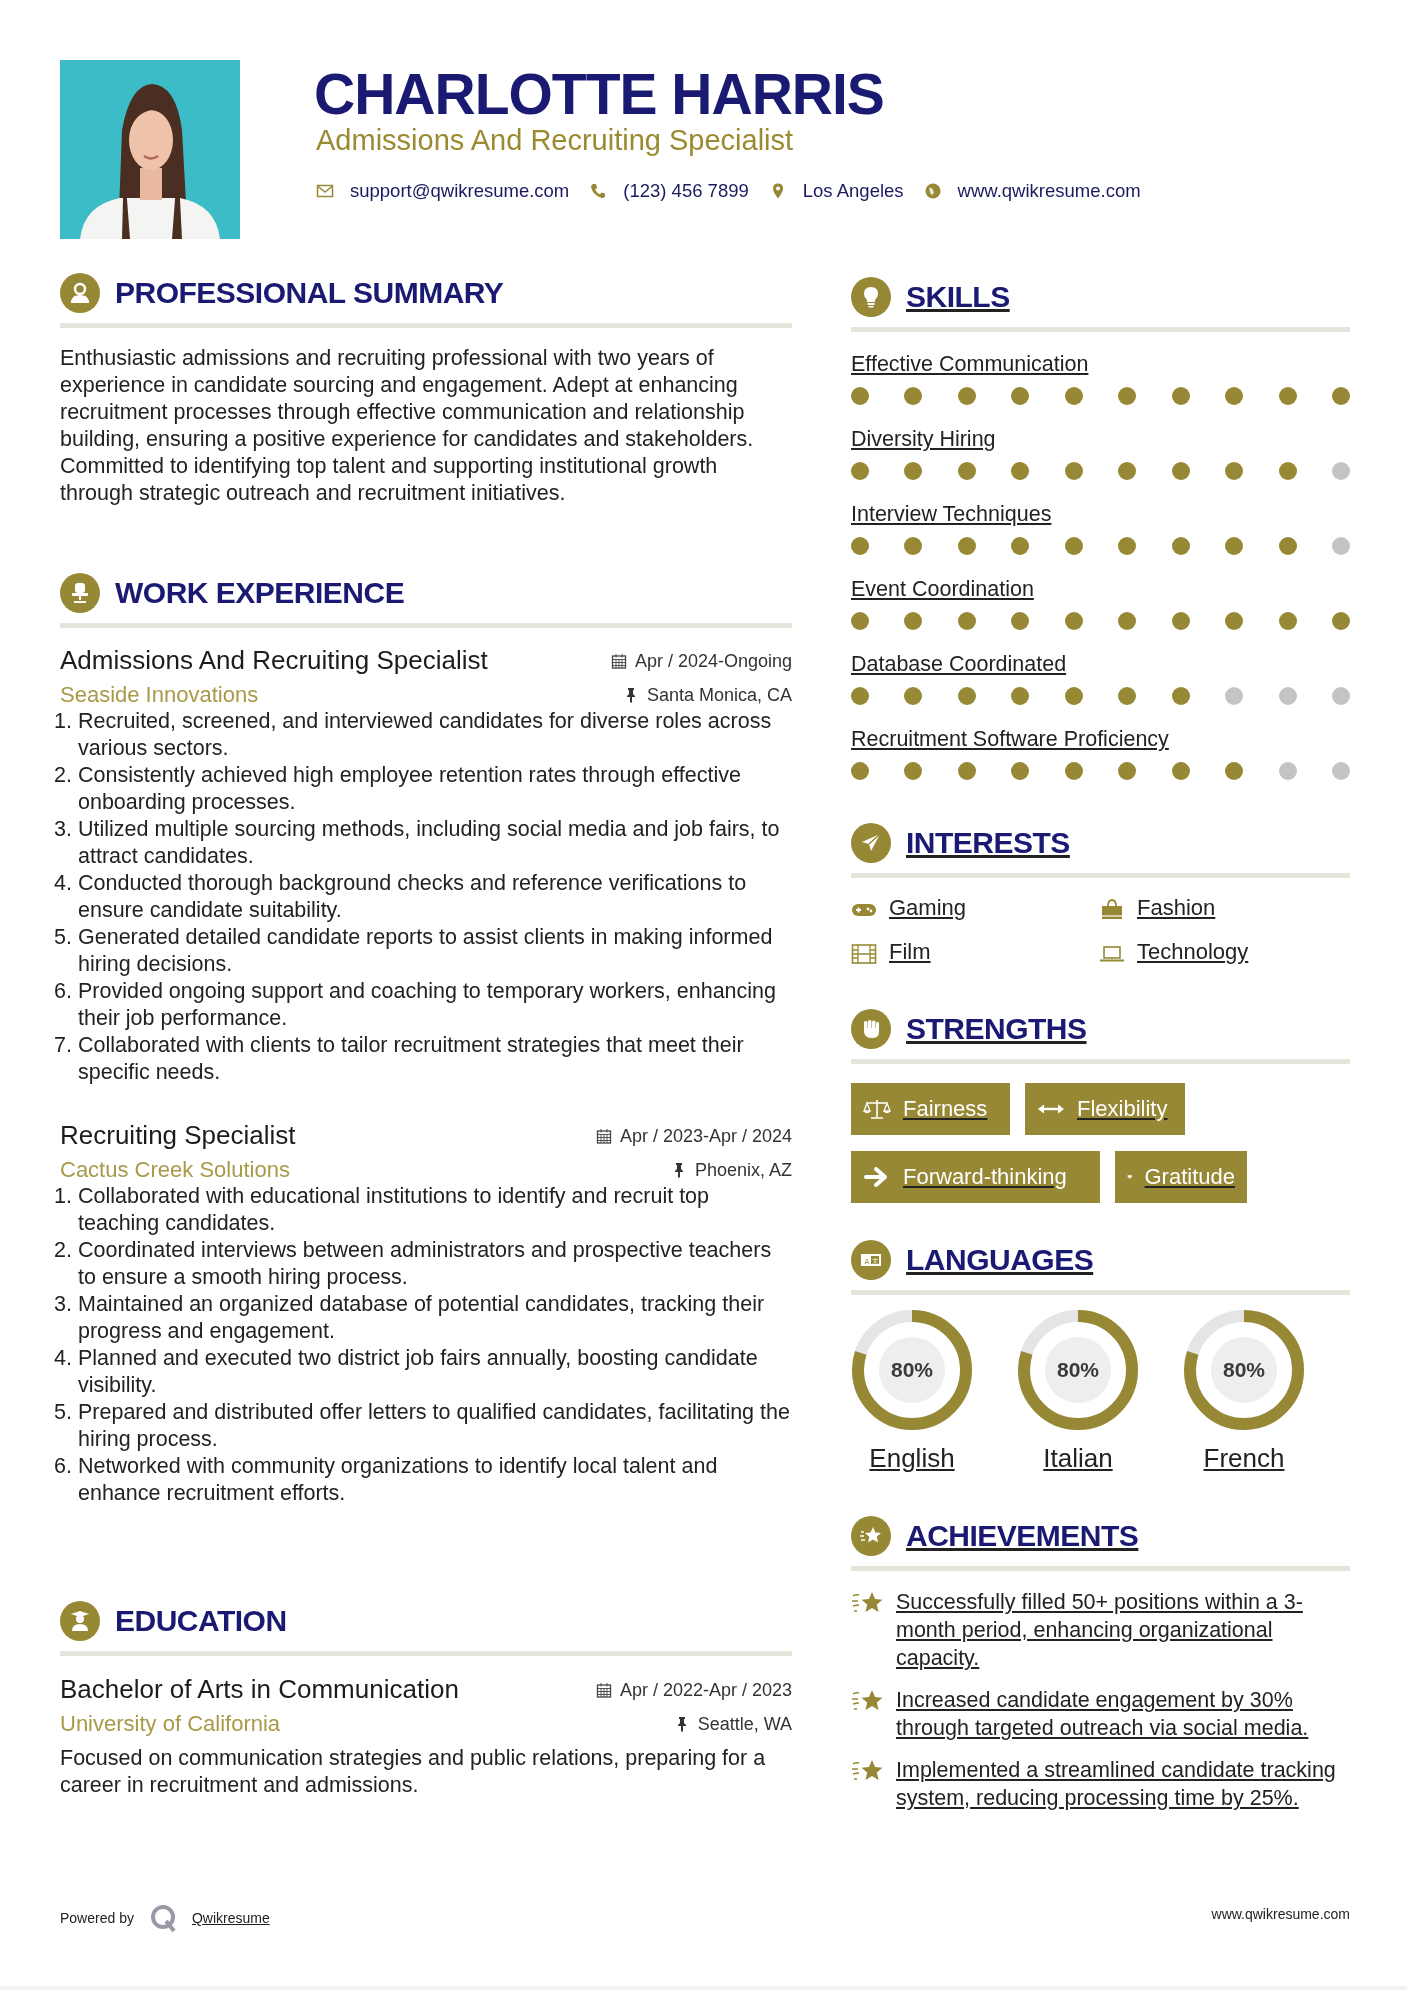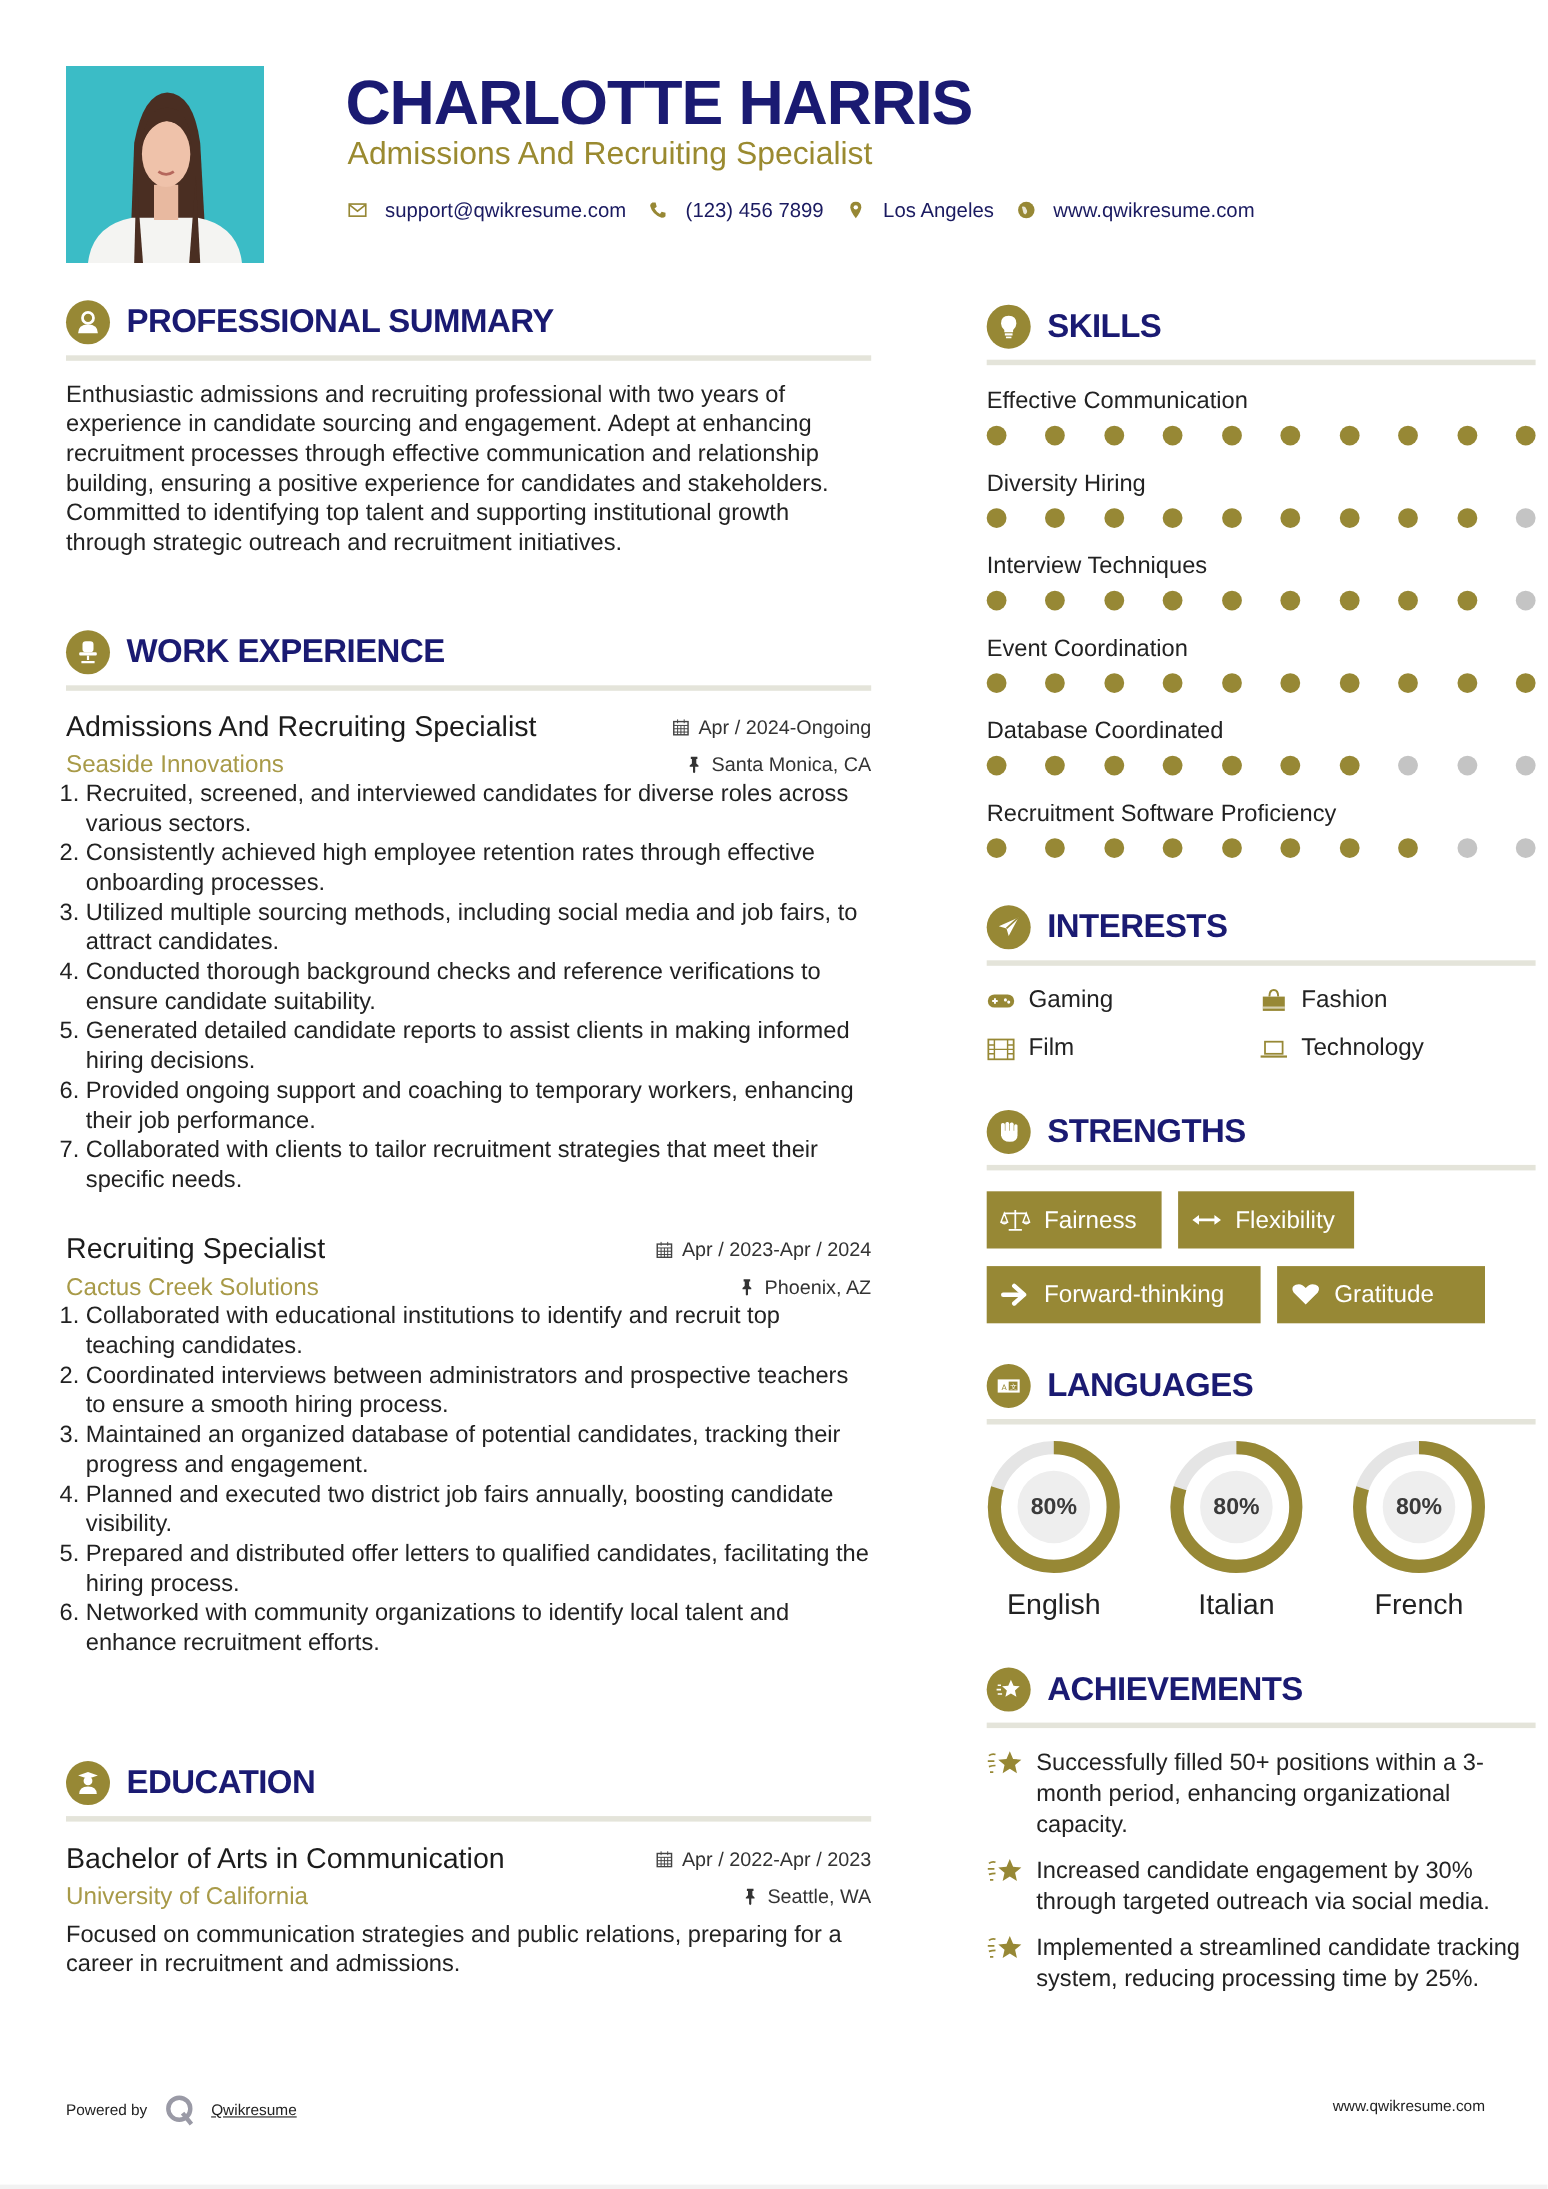--- a/index.html
+++ b/index.html
@@ -17,21 +17,21 @@
   .contacts .ci svg { width: 18px; height: 18px; margin-right: 16px; }
 
   
   .sec-head { display: flex; align-items: center; height: 42px; }
   .sec-icon { width: 40px; height: 40px; border-radius: 50%; background: #978835; display: flex; align-items: center; justify-content: center; margin-right: 15px; flex-shrink: 0; }
   .sec-icon svg { width: 24px; height: 24px; }
   .sec-title { font-family: "Liberation Sans", sans-serif; font-weight: bold; font-size: 30px; color: #1a1a72; letter-spacing: -0.5px; }
   .divider { height: 5px; background: #e4e4da; margin-top: 9px; }
 
   .left { left: 60px; width: 732px; }
-  .right { left: 897px; width: 499px; }
+  .right { left: 851px; width: 499px; text-decoration: underline; }
 
   .body-text { font-family: "Liberation Sans", sans-serif; font-size: 21.5px; line-height: 27px; color: #222; }
 
   
   .job-row1 { display: flex; justify-content: space-between; align-items: baseline; }
   .job-title { font-family: "Liberation Sans", sans-serif; font-size: 26px; color: #1c1c1c; }
   .job-date { font-family: "Liberation Sans", sans-serif; font-size: 18px; color: #333; display: flex; align-items: center; }
   .job-date svg, .job-loc svg { width: 16px; height: 16px; margin-right: 8px; }
   .job-row2 { display: flex; justify-content: space-between; align-items: center; margin-top: 6px; }
   .company { font-family: "Liberation Sans", sans-serif; font-size: 22px; color: #a89a48; }
@@ -435,21 +435,21 @@
         </svg>
       <span>Flexibility</span>
     </div>
     <div class="chip" style="width: 249px;">
       <svg viewBox="0 0 28 22">
           <path d="M3 11 H18" stroke="#fff" stroke-width="4" stroke-linecap="round"></path>
           <path d="M13 3 L22 11 L13 19" fill="none" stroke="#fff" stroke-width="4" stroke-linecap="round" stroke-linejoin="round"></path>
         </svg>
       <span>Forward-thinking</span>
     </div>
-    <div class="chip" style="width: 189px;">
+    <div class="chip" style="width: 132px;">
       <svg viewBox="0 0 28 22">
           <path d="M14 20 L3 9 Q0 4 5 2 Q10 0 14 5 Q18 0 23 2 Q28 4 25 9 Z" fill="#fff"></path>
         </svg>
       <span>Gratitude</span>
     </div>
   </div>
 </div>
 
 <div class="abs right" style="top: 1239px;">
   <div class="sec-head">

